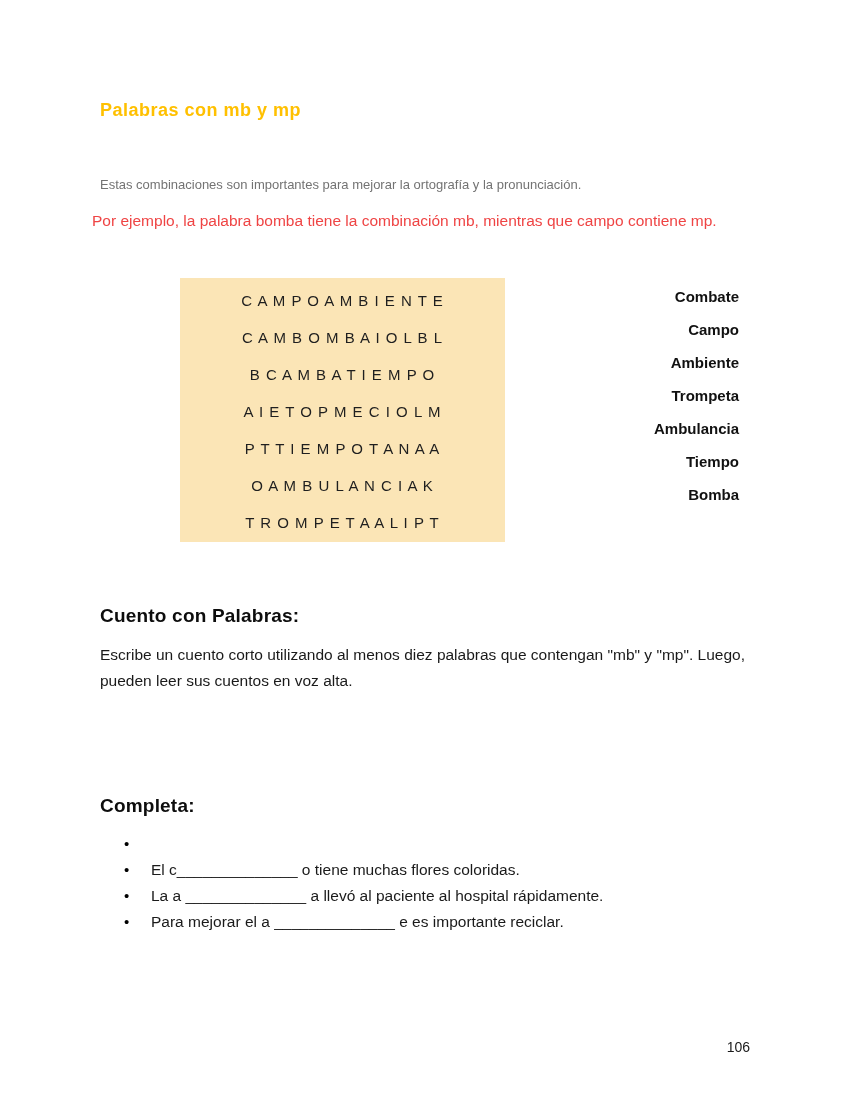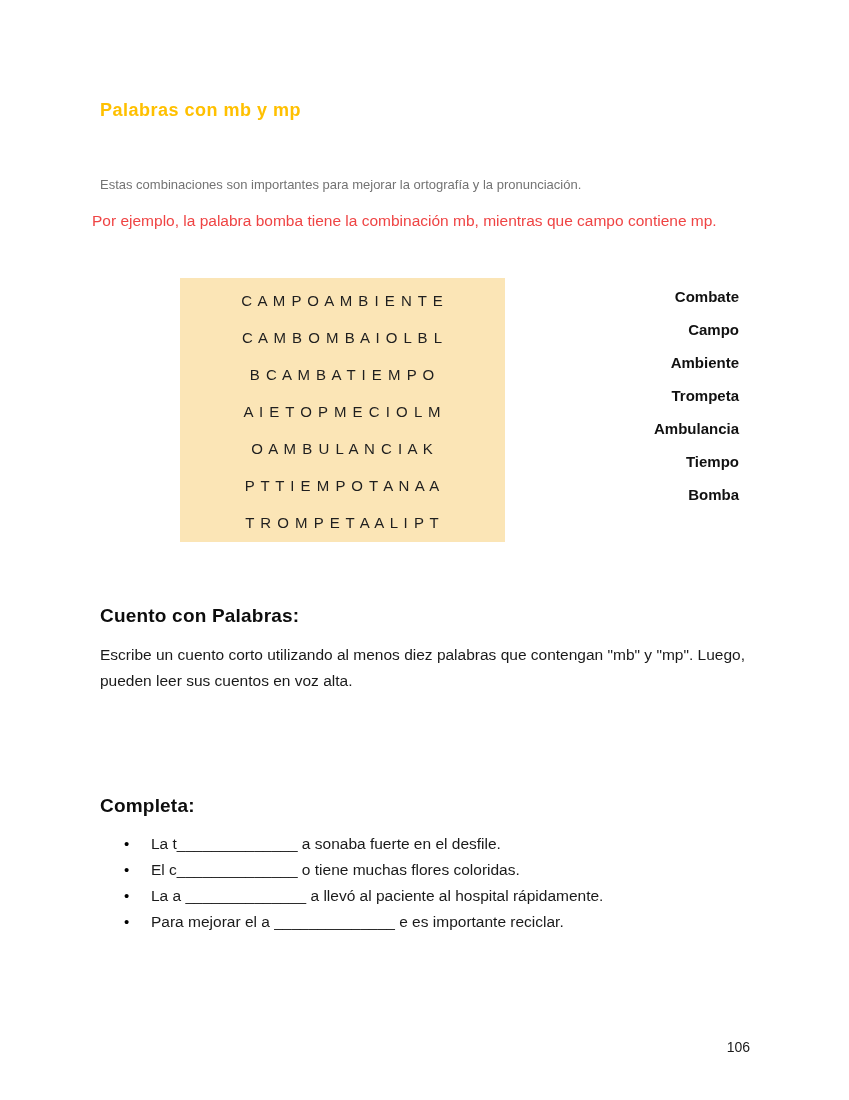--- a/index.html
+++ b/index.html
@@ -130,22 +130,22 @@
   <h1 class="page-title">Palabras con mb y mp</h1>
 
   <p class="intro-line-1">Estas combinaciones son importantes para mejorar la ortografía y la pronunciación.</p>
   <p class="intro-line-2">Por ejemplo, la palabra bomba tiene la combinación mb, mientras que campo contiene mp.</p>
 
   <div class="puzzle">
     <div class="puzzle-row">C A M P O A M B I E N T E</div>
     <div class="puzzle-row">C A M B O M B A I O L B L</div>
     <div class="puzzle-row">B C A M B A T I E M P O</div>
     <div class="puzzle-row">A I E T O P M E C I O L M</div>
+    <div class="puzzle-row">P T T I E M P O T A N A A</div>
     <div class="puzzle-row">O A M B U L A N C I A K</div>
-    <div class="puzzle-row">P T T I E M P O T A N A A</div>
     <div class="puzzle-row">T R O M P E T A A L I P T</div>
   </div>
 
   <div class="wordlist">
     <div class="wordlist-item">Combate</div>
     <div class="wordlist-item">Campo</div>
     <div class="wordlist-item">Ambiente</div>
     <div class="wordlist-item">Trompeta</div>
     <div class="wordlist-item">Ambulancia</div>
     <div class="wordlist-item">Tiempo</div>
@@ -153,21 +153,20 @@
   </div>
 
   <h2 class="section-heading story-heading">Cuento con Palabras:</h2>
   <p class="story-body">Escribe un cuento corto utilizando al menos diez palabras que contengan "mb" y "mp". Luego, pueden leer sus cuentos en voz alta.</p>
 
   <h2 class="section-heading completa-heading">Completa:</h2>
 
   <ul class="bullet-list">
     <li class="bullet-item">
       <span class="bullet-glyph">•</span>
-      <span>La t______________ a sonaba fuerte en el desfile.</span>
     </li>
     <li class="bullet-item">
       <span class="bullet-glyph">•</span>
       <span>El c______________ o tiene muchas flores coloridas.</span>
     </li>
     <li class="bullet-item">
       <span class="bullet-glyph">•</span>
       <span>La a ______________ a llevó al paciente al hospital rápidamente.</span>
     </li>
     <li class="bullet-item">

